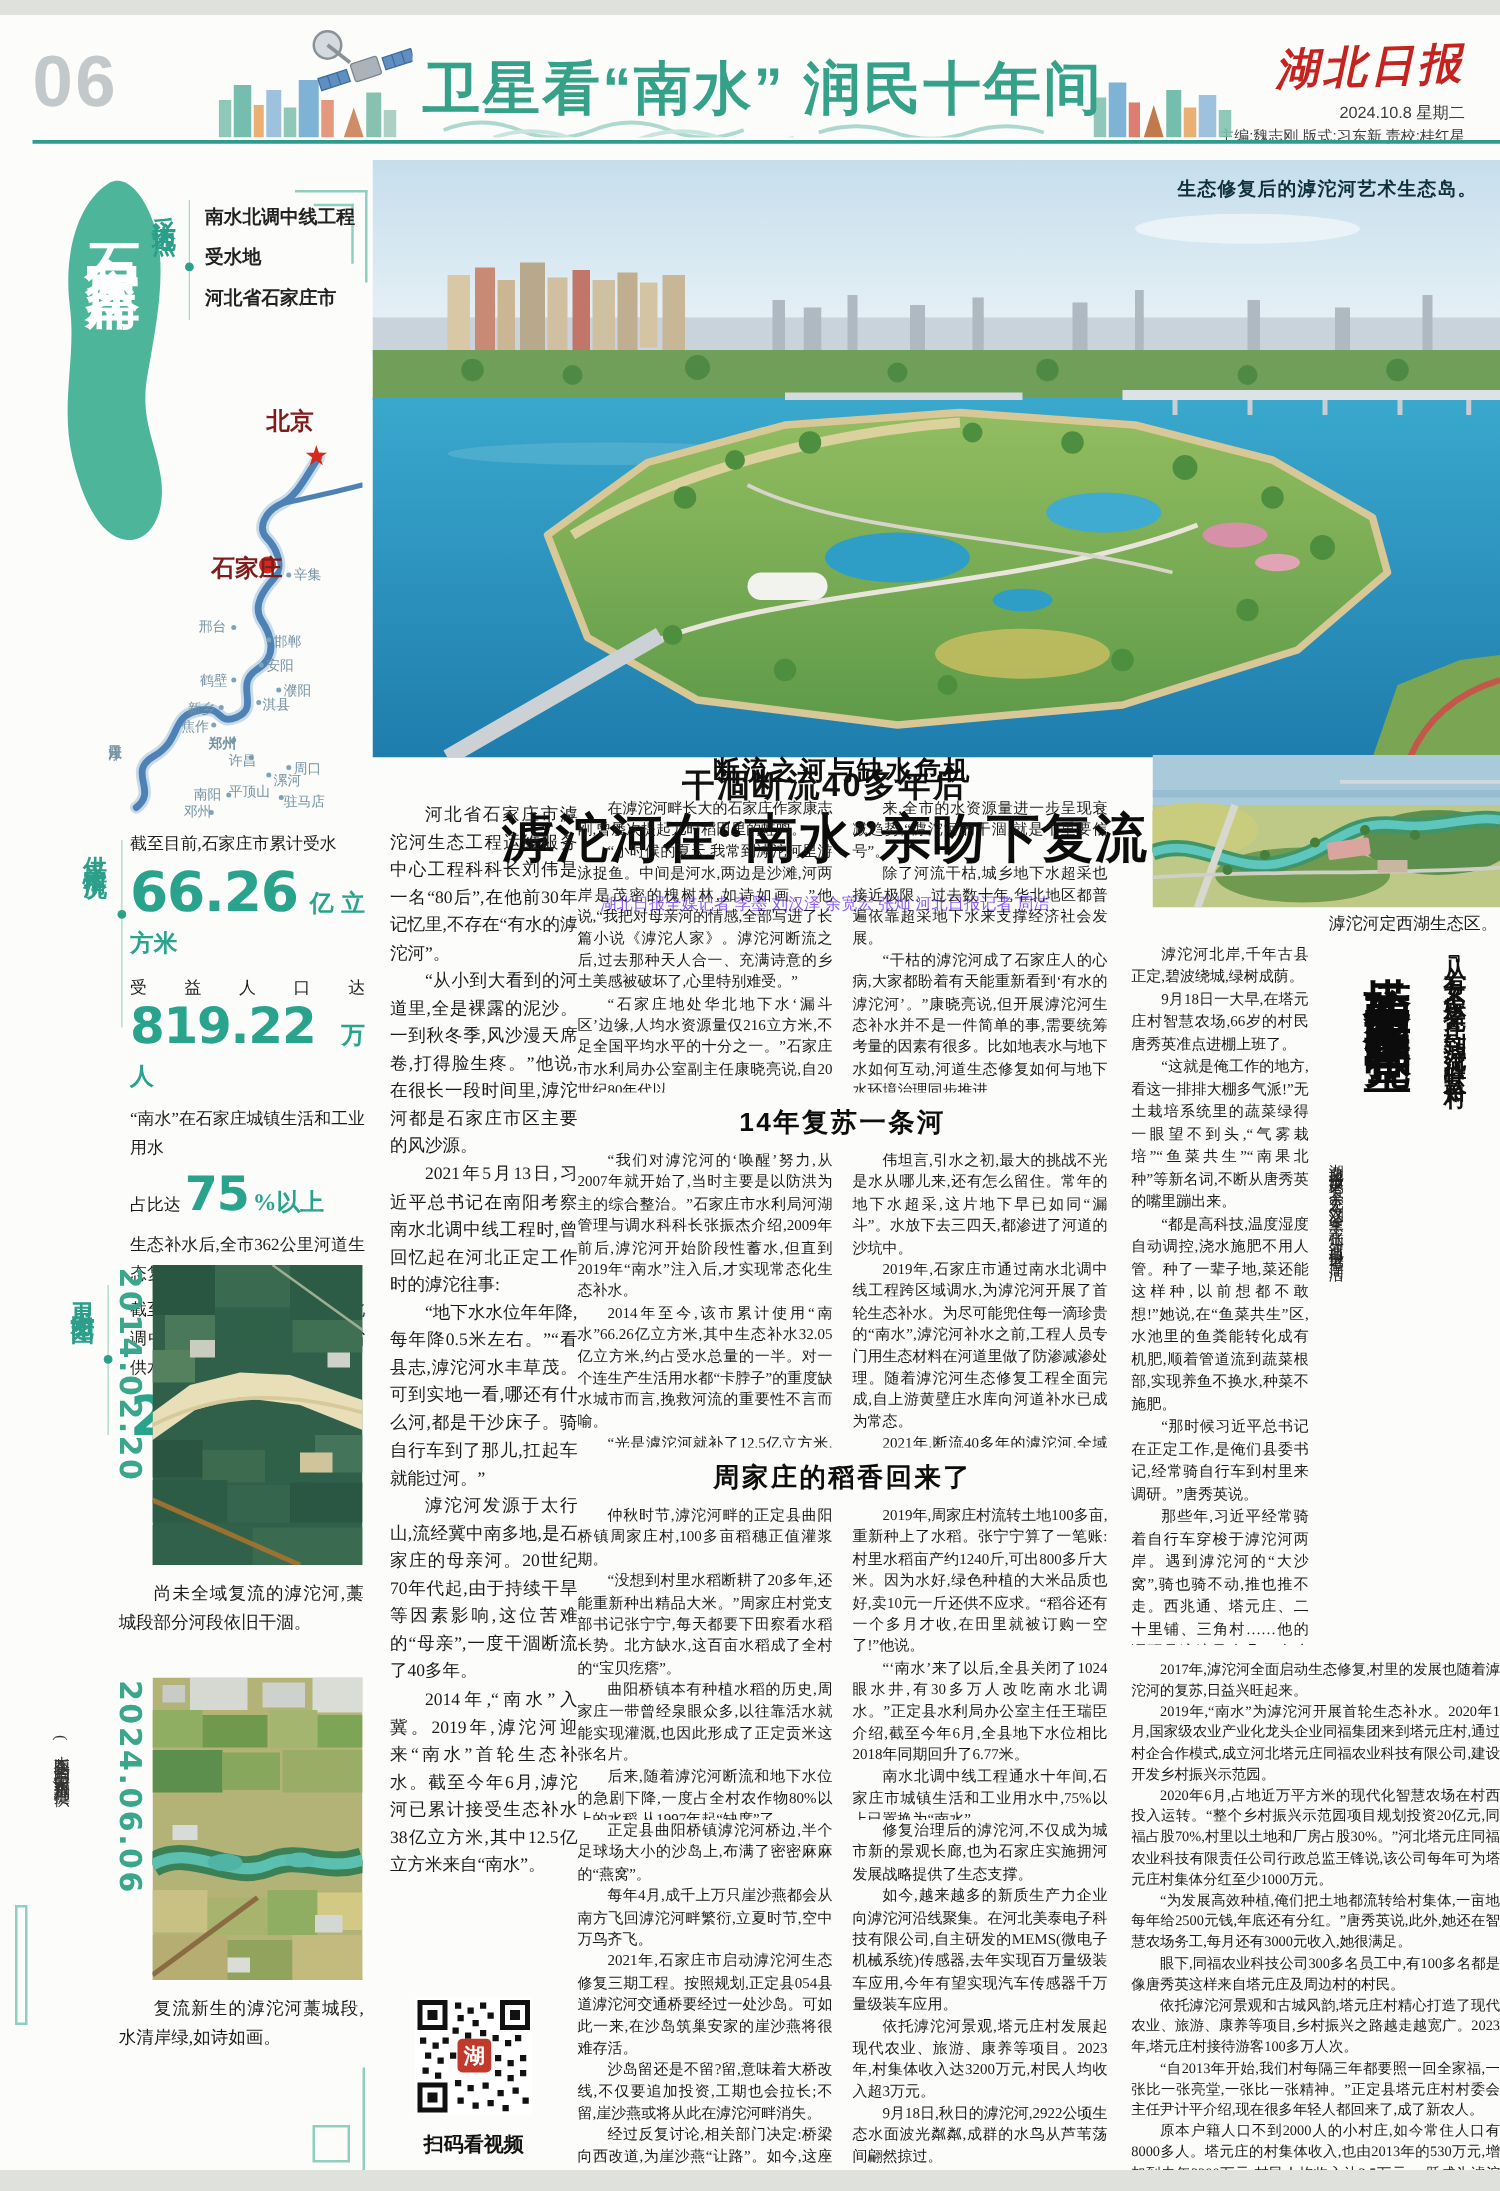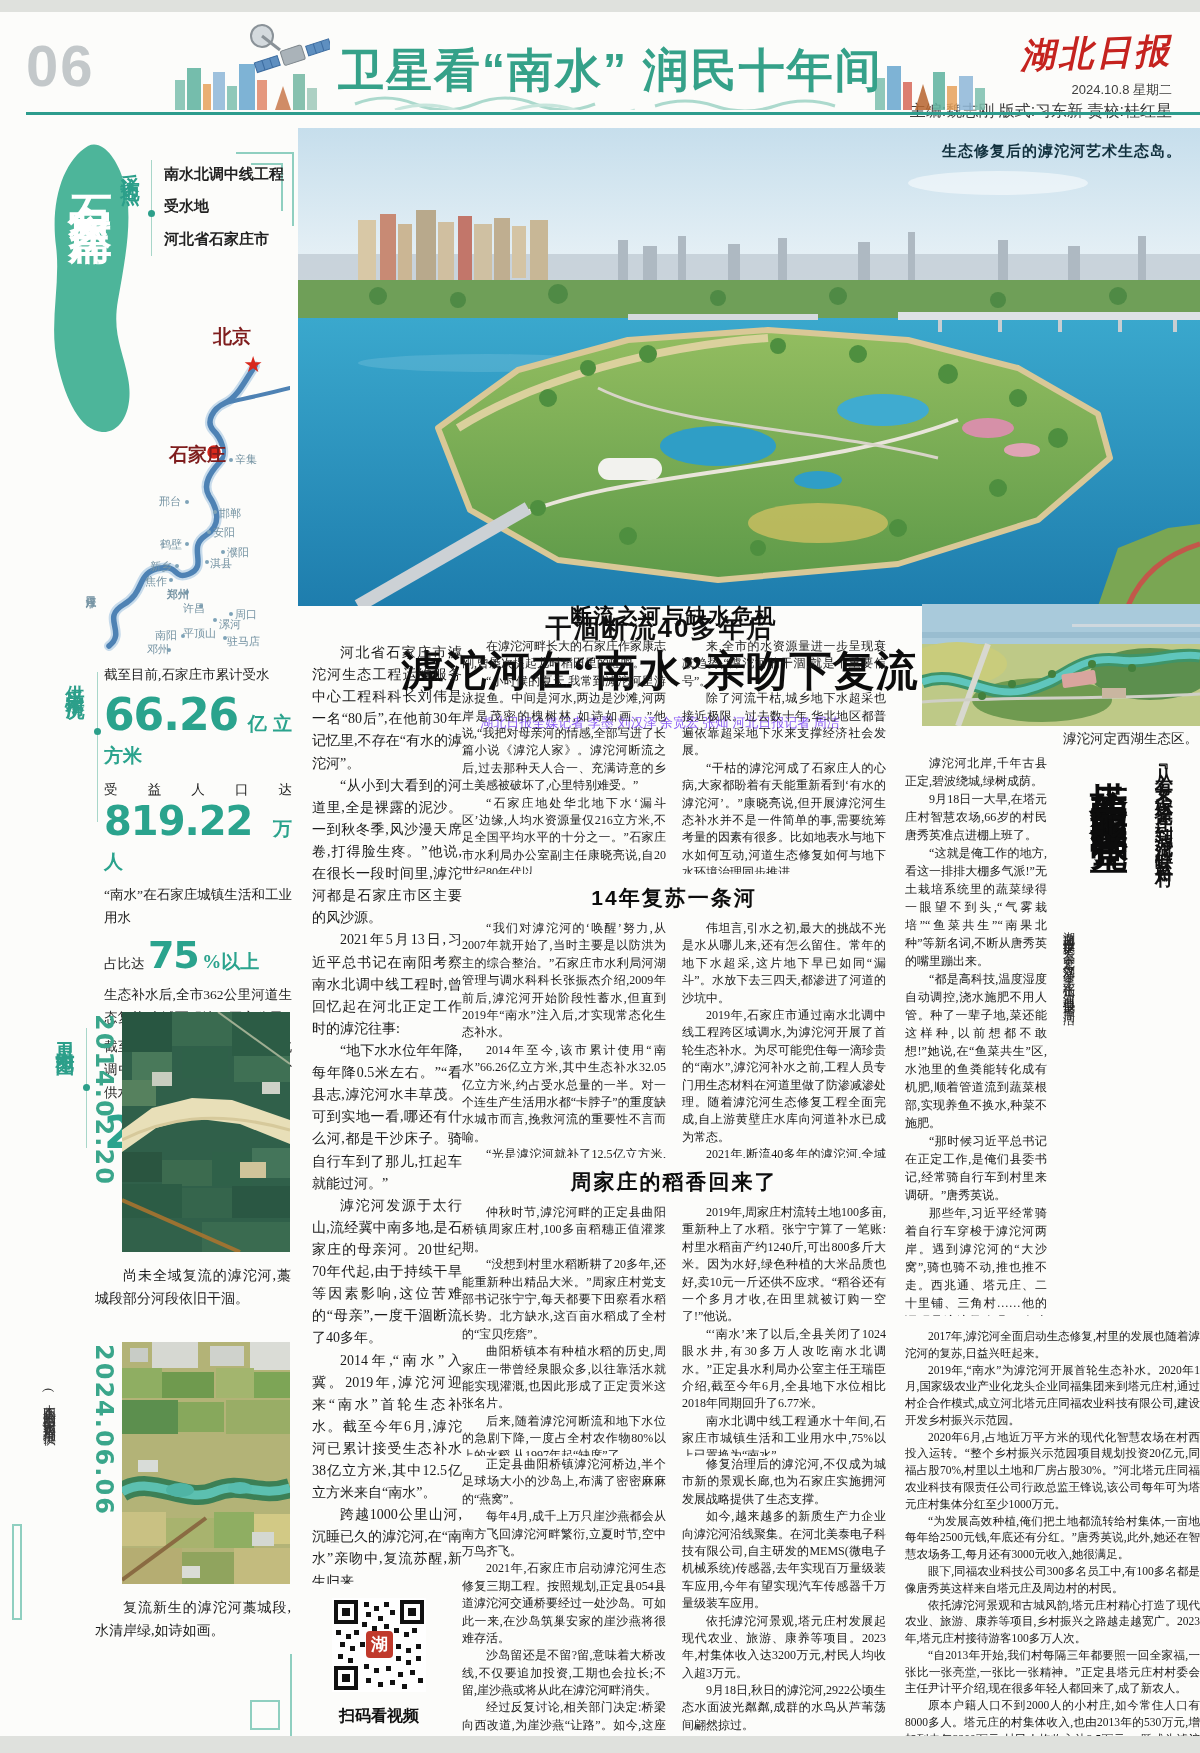--- a/index.html
+++ b/index.html
@@ -9,21 +9,21 @@
   .sans{font-family:"Liberation Sans","DejaVu Sans",sans-serif;}
   .vert{writing-mode:vertical-rl;text-orientation:mixed;}
   
   .pagenum{left:26px;top:20px;font-size:58px;color:#c3c8ca;font-family:"Liberation Sans",sans-serif;font-weight:bold;letter-spacing:2px;}
   .banner-title{left:338px;top:28px;font-size:46px;font-weight:900;color:#35a189;letter-spacing:2px;z-index:2;}
   .skyline{left:175px;top:48px;z-index:1;opacity:.95;}
   .sat-icon{left:246px;top:8px;z-index:2;}
   .masthead{right:28px;top:18px;width:270px;text-align:right;}
   .logo{font-size:35px;font-weight:bold;font-style:italic;color:#c5231f;letter-spacing:3px;transform:rotate(-2deg);display:inline-block;}
   .mast-date{font-size:13px;color:#3c3c3c;margin-top:4px;}
-  .mast-credits{font-size:16px;color:#3c3c3c;margin-top:2px;}
+  .mast-credits{font-size:12px;color:#3c3c3c;margin-top:2px;}
   .head-rule{left:26px;top:100px;width:1174px;height:3px;background:#2d9c8d;}
   
   .blob-wrap{left:40px;top:126px;width:100px;height:300px;}
   .blob-text{left:50%;top:22px;transform:translateX(-50%);color:#fff;font-size:44px;font-weight:bold;letter-spacing:9px;}
   .v-label{font-size:19px;font-weight:bold;color:#2c9f8a;letter-spacing:4px;}
   .v-rule{width:1px;background:#a8d6c9;}
   .v-dot{width:7px;height:7px;border-radius:50%;background:#2c9f8a;}
   .visit-lines{font-size:15px;line-height:2.15;color:#222;font-weight:bold;}
   .map-box{left:75px;top:298px;width:215px;height:348px;}
   .map-label{position:absolute;font-size:11px;color:#7593a3;white-space:nowrap;}
@@ -390,21 +390,20 @@
   <div class="abs headline1">滹沱河在“南水”亲吻下复流</div>
   <div class="abs byline1 sans">湖北日报全媒记者 李墨 刘汉泽 余宽宏 张灿 河北日报记者 周洁</div>
 
   <div class="abs intro-col">
       <p>河北省石家庄市滹沱河生态工程运维服务中心工程科科长刘伟是一名“80后”,在他前30年记忆里,不存在“有水的滹沱河”。</p>
       <p>“从小到大看到的河道里,全是裸露的泥沙。一到秋冬季,风沙漫天席卷,打得脸生疼。”他说,在很长一段时间里,滹沱河都是石家庄市区主要的风沙源。</p>
       <p>2021年5月13日,习近平总书记在南阳考察南水北调中线工程时,曾回忆起在河北正定工作时的滹沱往事:</p>
       <p>“地下水水位年年降,每年降0.5米左右。”“看县志,滹沱河水丰草茂。可到实地一看,哪还有什么河,都是干沙床子。骑自行车到了那儿,扛起车就能过河。”</p>
       <p>滹沱河发源于太行山,流经冀中南多地,是石家庄的母亲河。20世纪70年代起,由于持续干旱等因素影响,这位苦难的“母亲”,一度干涸断流了40多年。</p>
       <p>2014年,“南水”入冀。2019年,滹沱河迎来“南水”首轮生态补水。截至今年6月,滹沱河已累计接受生态补水38亿立方米,其中12.5亿立方米来自“南水”。</p>
-      <p>跨越1000公里山河,沉睡已久的滹沱河,在“南水”亲吻中,复流苏醒,新生归来。</p>
     </div>
 
   <div class="abs qr-wrap">
     <svg width="94" height="94" viewBox="0 0 94 94">
       <rect width="94" height="94" fill="#fff"></rect>
       <g fill="#111">
         <rect x="2" y="2" width="24" height="24"></rect>
           <rect x="68" y="2" width="24" height="24"></rect>
           <rect x="2" y="68" width="24" height="24"></rect>
         <rect x="32" y="4" width="5" height="5"></rect>

